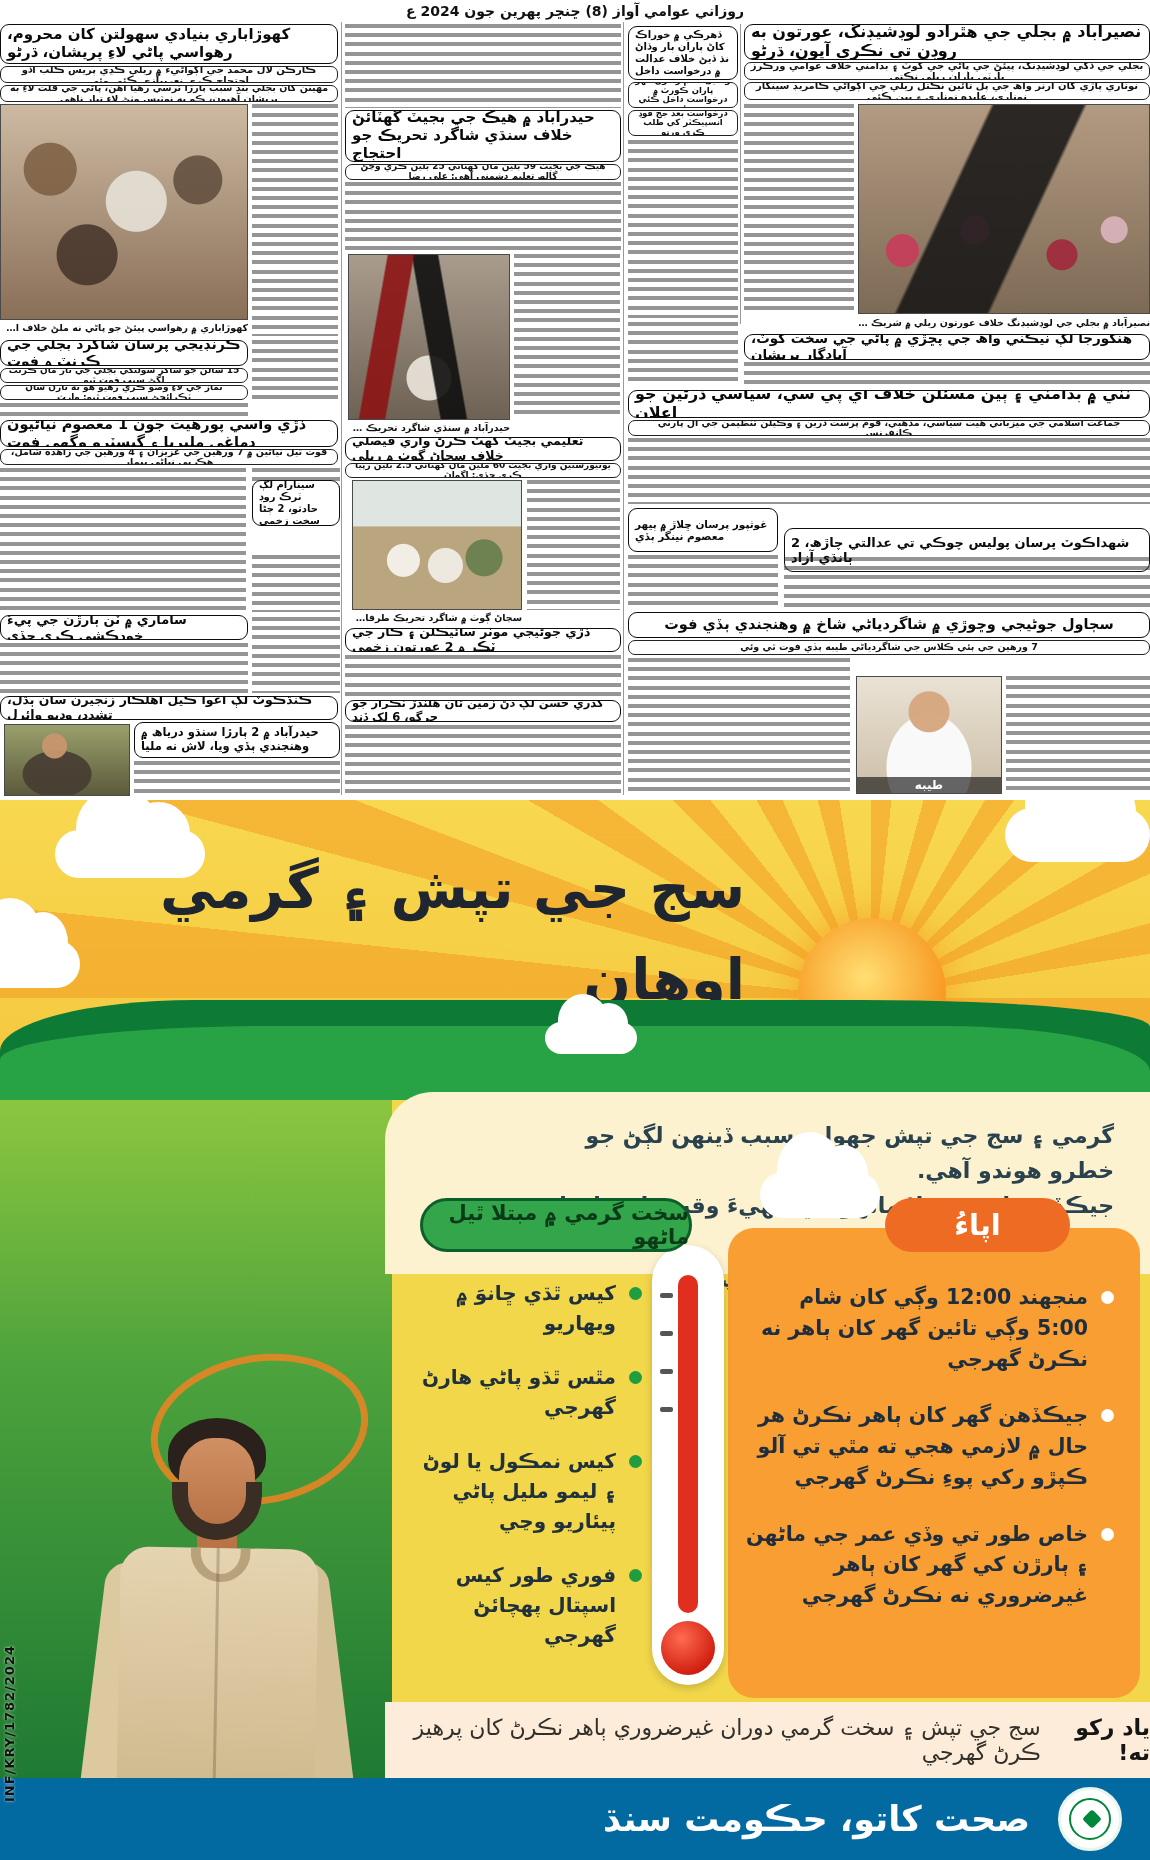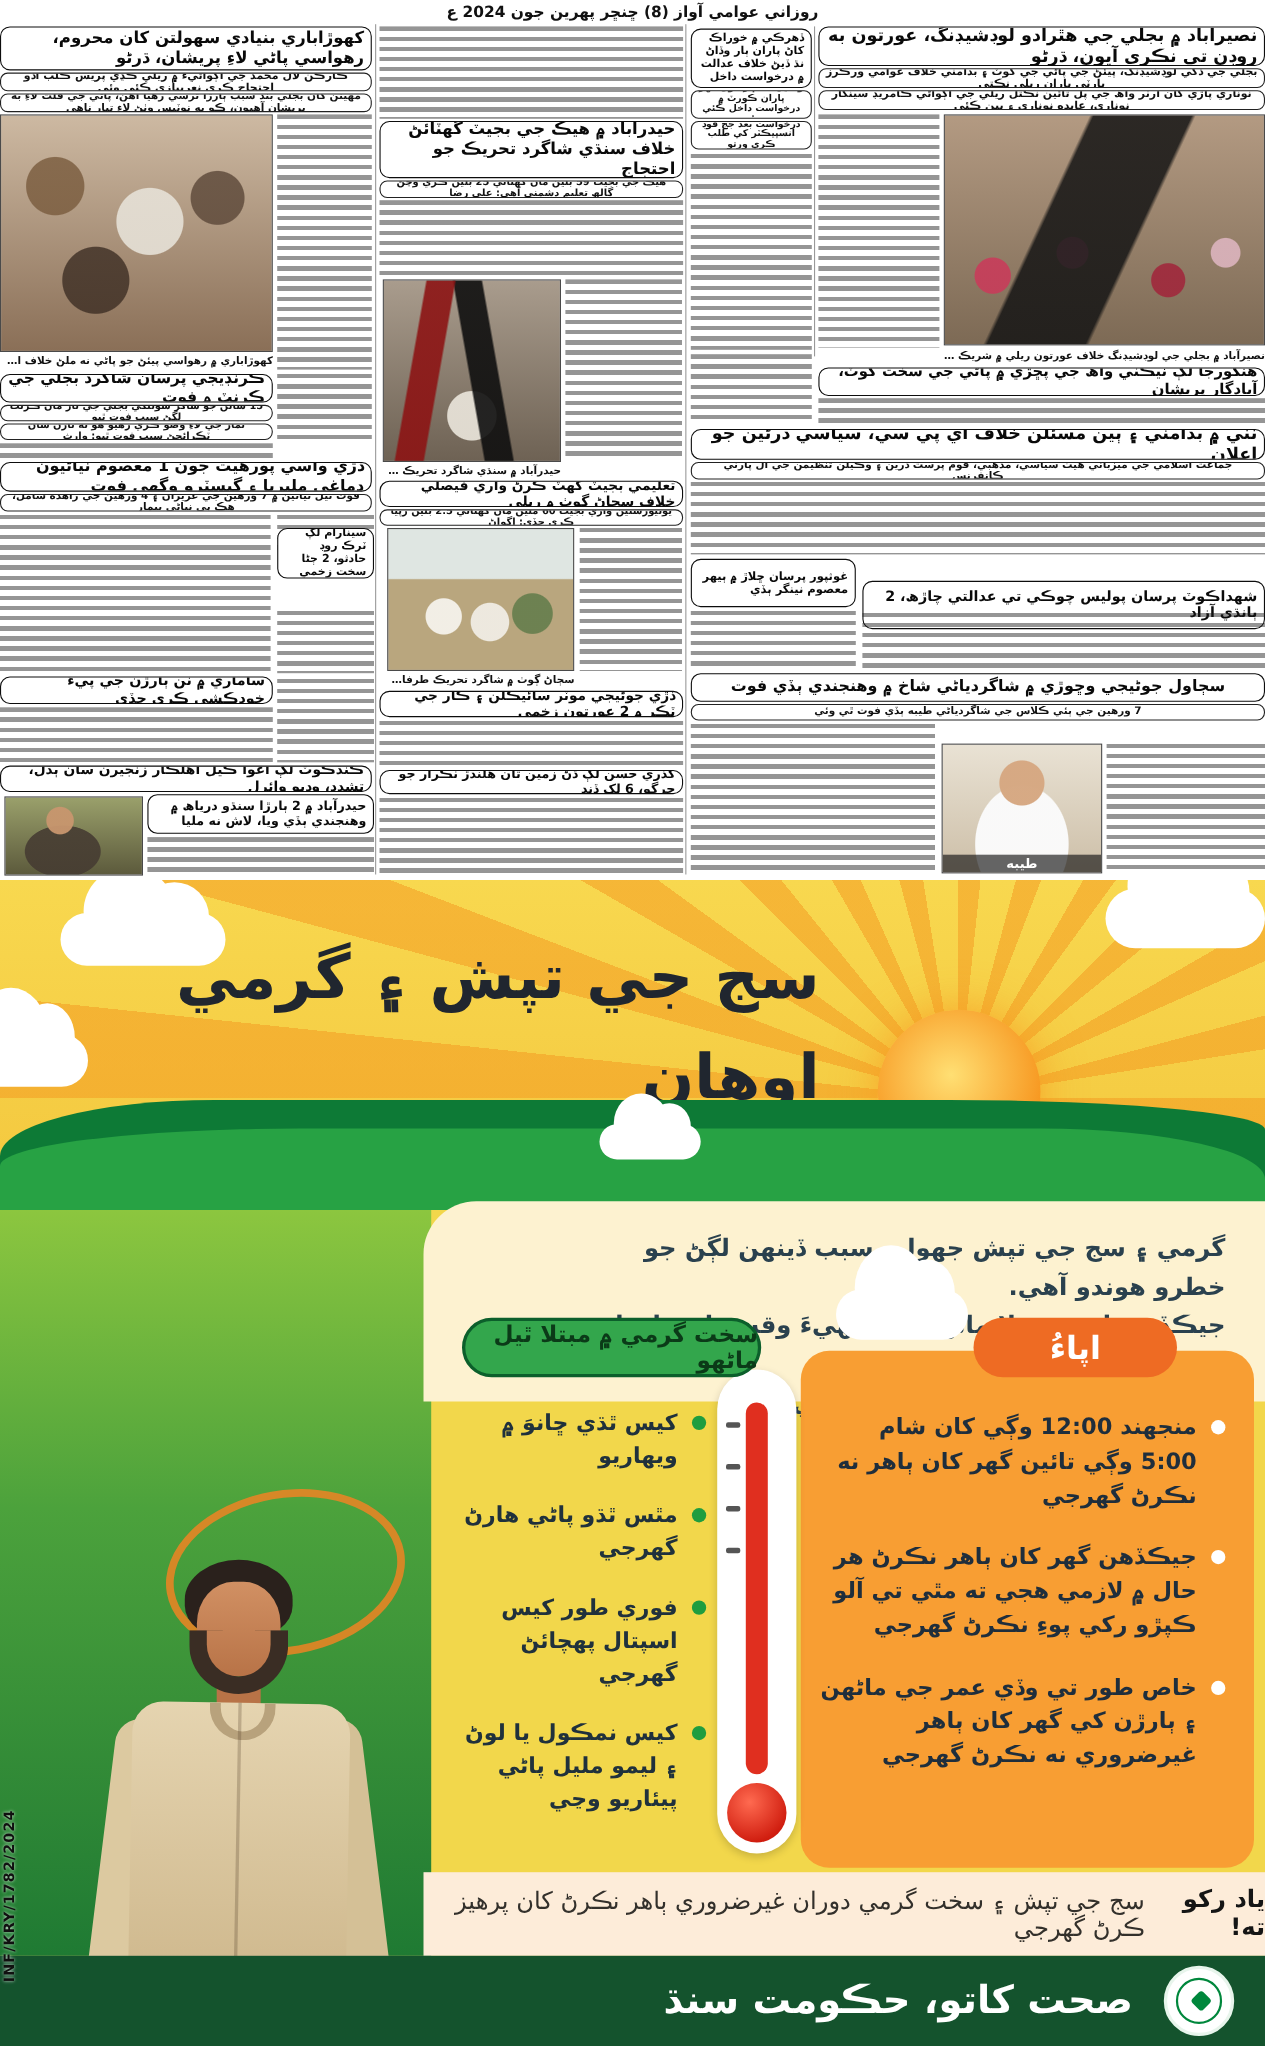--- a/index.html
+++ b/index.html
@@ -2,21 +2,21 @@
 <html lang="sd" dir="rtl"><head>
 <meta charset="utf-8">
 <style>
   html,body{margin:0;padding:0;background:#e8e8e8;}
   .page{position:relative;width:1150px;height:1860px;background:#ffffff;overflow:hidden;
         font-family:"DejaVu Sans",sans-serif;direction:rtl;}
   .abs{position:absolute;}
   
   .masthead{font-size:14px;font-weight:700;color:#111;text-align:center;direction:rtl;}
   .hl{border:1.6px solid #0d0d0d;border-radius:9px;background:#fff;font-weight:800;color:#0a0a0a;
-      display:flex;align-items:center;justify-content:center;text-align:right;
+      display:flex;align-items:center;justify-content:center;text-align:left;
       padding:1px 6px;line-height:1.18;direction:rtl;overflow:hidden;box-sizing:border-box;}
   .sb{border:1px solid #222;border-radius:7px;background:#fff;font-weight:600;color:#111;
       display:flex;align-items:center;justify-content:center;text-align:center;
       padding:4px 5px;line-height:1.1;direction:rtl;overflow:hidden;box-sizing:border-box;}
   .tx{background-image:repeating-linear-gradient(to bottom,rgba(28,28,28,.55) 0 4px,rgba(0,0,0,0) 4px 9.2px);
       opacity:.85;}
   .cap{font-size:9.5px;font-weight:700;color:#111;text-align:center;direction:rtl;
        overflow:hidden;white-space:nowrap;text-overflow:ellipsis;}
   .ph{border:1px solid #4a4a4a;overflow:hidden;box-sizing:border-box;position:absolute;}
   .vr{position:absolute;width:1px;background:#9a9a9a;}
@@ -100,21 +100,21 @@
   .thermo{position:absolute;left:652px;top:445px;width:72px;height:440px;background:#fff;
       border-radius:40px;box-shadow:0 3px 8px rgba(0,0,0,.18);z-index:5;}
   .thermo .tube{position:absolute;left:26px;top:30px;bottom:72px;width:20px;background:#e02f1f;border-radius:10px;}
   .thermo .bulb{position:absolute;left:9px;bottom:10px;width:54px;height:54px;border-radius:50%;
       background:radial-gradient(circle at 38% 32%,#ff6a50,#cf1c0e 75%);}
   .thermo .tick{position:absolute;left:8px;width:13px;height:5px;background:#555;border-radius:2px;}
   .reminder{position:absolute;left:385px;top:902px;width:765px;height:76px;background:#fdecd9;
       display:flex;align-items:center;justify-content:center;gap:10px;direction:rtl;z-index:5;
       font-size:22px;color:#33302b;}
   .reminder b{color:#151515;font-weight:800;}
-  .ad-footer{position:absolute;left:0;top:978px;width:1150px;height:82px;background:#14532d;z-index:7;}
+  .ad-footer{position:absolute;left:0;top:978px;width:1150px;height:82px;background:#0369a1;z-index:7;}
   .foot-text{position:absolute;right:120px;top:0;height:82px;line-height:82px;color:#fff;
       font-size:35px;font-weight:800;direction:rtl;}
   .logo{position:absolute;right:28px;top:9px;width:64px;height:64px;border-radius:50%;background:#fff;
       box-sizing:border-box;border:3px solid #e8f5ec;}
   .logo::before{content:'';position:absolute;left:8px;top:8px;right:8px;bottom:8px;border:2.5px solid #00873c;border-radius:50%;}
   .logo::after{content:'';position:absolute;left:24px;top:22px;width:14px;height:14px;background:#00873c;
       border-radius:3px;transform:rotate(45deg);}
   .ref{position:absolute;left:2px;top:845px;writing-mode:vertical-rl;transform:rotate(180deg);
       font-size:13px;font-weight:700;color:#101010;letter-spacing:1px;z-index:8;
       text-shadow:0 0 3px rgba(255,255,255,.8);direction:ltr;}
@@ -285,22 +285,22 @@
         <li>جيڪڏھن گھر کان ٻاھر نڪرڻ ھر حال ۾ لازمي ھجي ته مٿي تي آلو ڪپڙو رکي پوءِ نڪرڻ گھرجي</li>
         <li>خاص طور تي وڏي عمر جي ماڻھن ۽ ٻارڙن کي گھر کان ٻاھر غيرضروري نه نڪرڻ گھرجي</li>
       </ul>
     </div>
 
     <div class="greenPill">سخت گرمي ۾ مبتلا ٿيل ماڻھو</div>
     <div class="greenList">
       <ul>
         <li>کيس ٿڌي ڇانوَ ۾ ويھاريو</li>
         <li>مٿس ٿڌو پاڻي ھارڻ گھرجي</li>
+        <li>کيس نمڪول يا لوڻ ۽ ليمو مليل پاڻي پيئاريو وڃي</li>
         <li>فوري طور کيس اسپتال پھچائڻ گھرجي</li>
-        <li>کيس نمڪول يا لوڻ ۽ ليمو مليل پاڻي پيئاريو وڃي</li>
       </ul>
     </div>
 
     <div class="thermo">
       <div class="tick" style="top:48px;"></div>
       <div class="tick" style="top:86px;"></div>
       <div class="tick" style="top:124px;"></div>
       <div class="tick" style="top:162px;"></div>
       <div class="tube"></div>
       <div class="bulb"></div>

